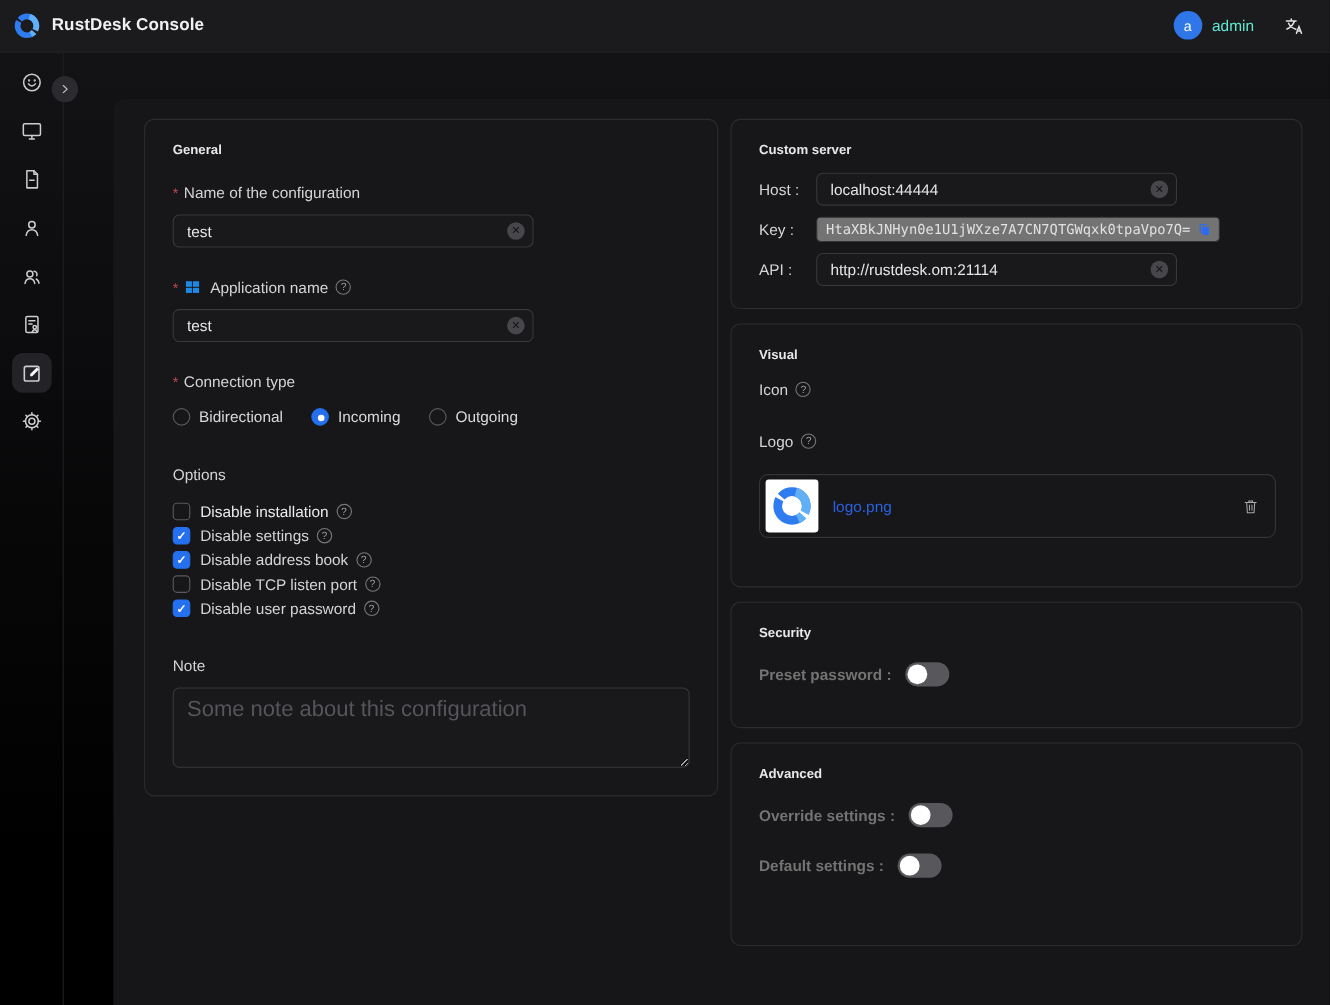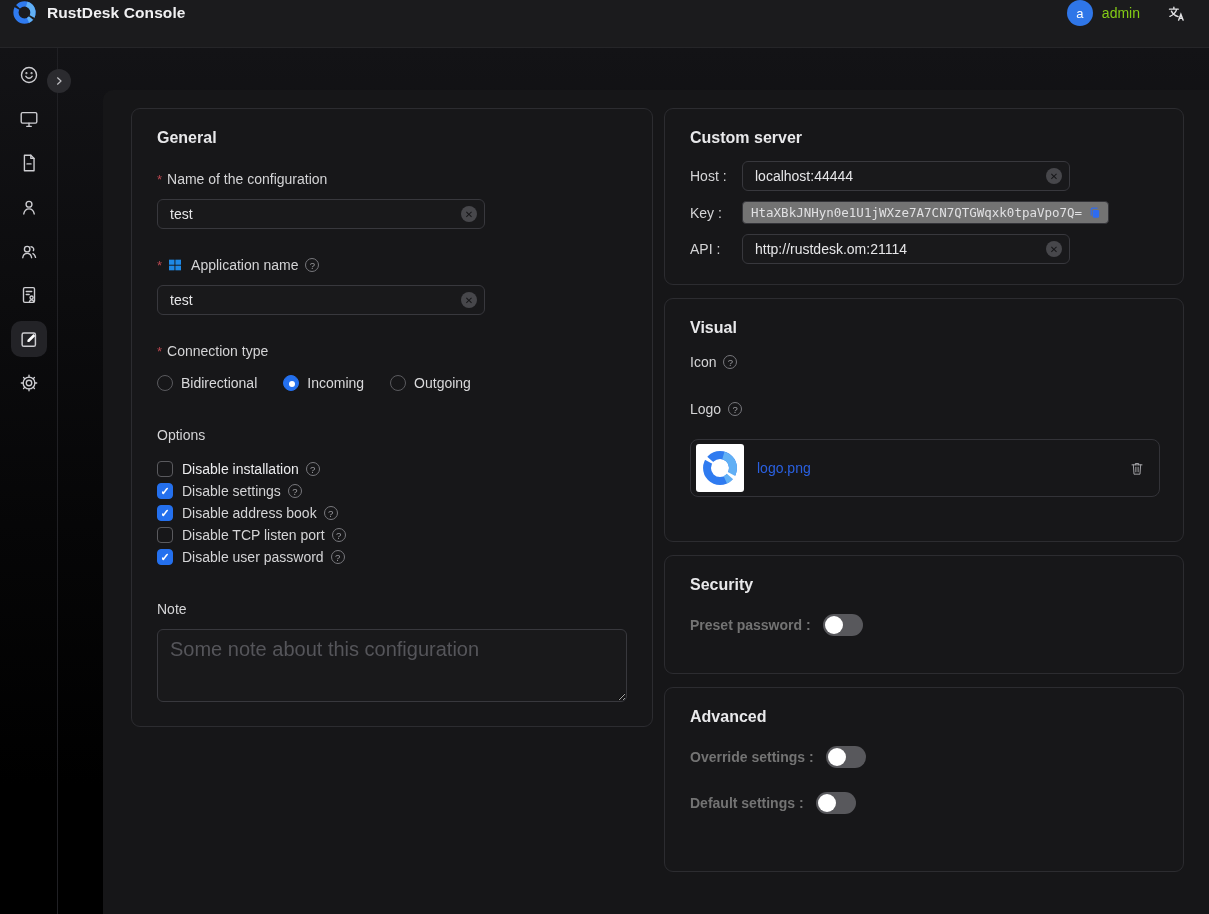--- a/index.html
+++ b/index.html
@@ -1,29 +1,29 @@
 <!DOCTYPE html>
 <html><head>
 <meta charset="utf-8">
 <style>
   * { margin:0; padding:0; box-sizing:border-box; }
   html,body { width:1209px; height:914px; overflow:hidden; background:#000;
     font-family:"Liberation Sans", sans-serif; color:#d6d6d8; }
 
   
   .header { height:48px; background:#1b1b1d; border-bottom:1px solid #252528;
-    display:flex; align-items:flex-start; justify-content:space-between; padding:0 22px 1px 12px; }
+    display:flex; align-items:center; justify-content:space-between; padding:0 22px 1px 12px; }
   .brand { display:flex; align-items:center; gap:10px; }
   .logo { width:25px; height:25px; --slit:#1b1b1d; }
   .brand-title { font-size:15.5px; font-weight:700; color:#f0f0f2; letter-spacing:.1px; }
   .header-right { display:flex; align-items:center; gap:16px; }
   .user { display:flex; align-items:center; gap:9px; cursor:pointer; }
   .avatar { width:26px; height:26px; border-radius:50%; background:#2f76e8; color:#fff;
     display:flex; align-items:center; justify-content:center; font-size:13px; }
-  .user-name { font-size:14px; color:#84cc16; }
+  .user-name { font-size:14px; color:#5eead4; }
   .lang-btn { background:none; border:none; cursor:pointer; display:flex; margin-left:10px; }
 
   
   .workspace { position:relative; height:866px;
     background:linear-gradient(180deg,#131316 0%, #060607 55%, #000 85%); }
   .sidebar { position:absolute; left:0; top:0; bottom:0; width:58px;
     border-right:1px solid #202024; display:flex; flex-direction:column;
     align-items:center; padding-top:9px; }
   .side-item { width:36px; height:36px; margin-bottom:8px; border:none; background:transparent;
     border-radius:10px; display:flex; align-items:center; justify-content:center; cursor:pointer; }
@@ -31,21 +31,21 @@
   .side-item svg { stroke:#cdcdd1; }
   .collapse-btn { position:absolute; left:47px; top:21px; width:24px; height:24px;
     border-radius:50%; background:#2b2b2f; border:none; cursor:pointer; z-index:6;
     display:flex; align-items:center; justify-content:center; }
 
   .panel { position:absolute; left:103px; top:42px; right:0; bottom:0;
     background:#161618; border-top-left-radius:10px; padding:18px 24px 0 28px;
     display:flex; gap:12px; align-items:flex-start; overflow:hidden; }
 
   .card { background:#171719; border:1px solid #2c2c30; border-radius:9px; padding:20px 25px; }
-  .card-title { font-size:16px; font-weight:600; color:#e8e8ea; }
+  .card-title { font-size:12px; font-weight:600; color:#e8e8ea; }
 
   .col-left { width:522px; }
   .col-right { width:520px; display:flex; flex-direction:column; gap:13px; }
   .col-right .card { width:520px; margin-left:-1px; }
 
   
   .field-label { font-size:14px; color:#d4d4d6; display:flex; align-items:center; }
   .req-star { display:none; color:#b8474f; margin-right:5px; font-size:13px; }
   .req-star.visible { display:inline; }
   .help { width:14px; height:14px; border:1px solid #77777c; border-radius:50%;

